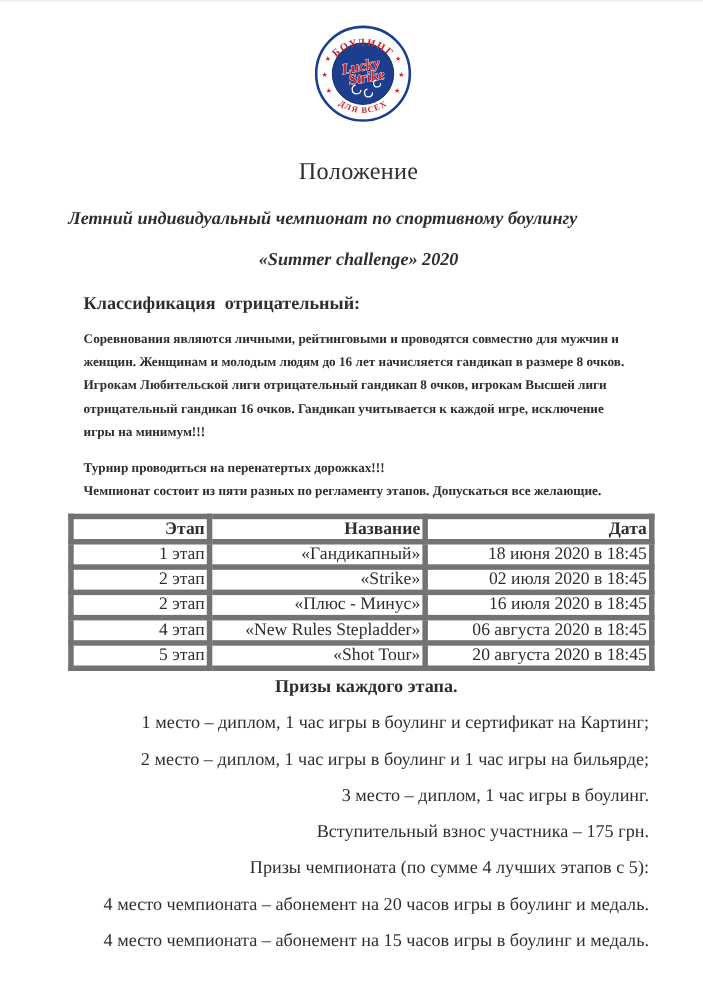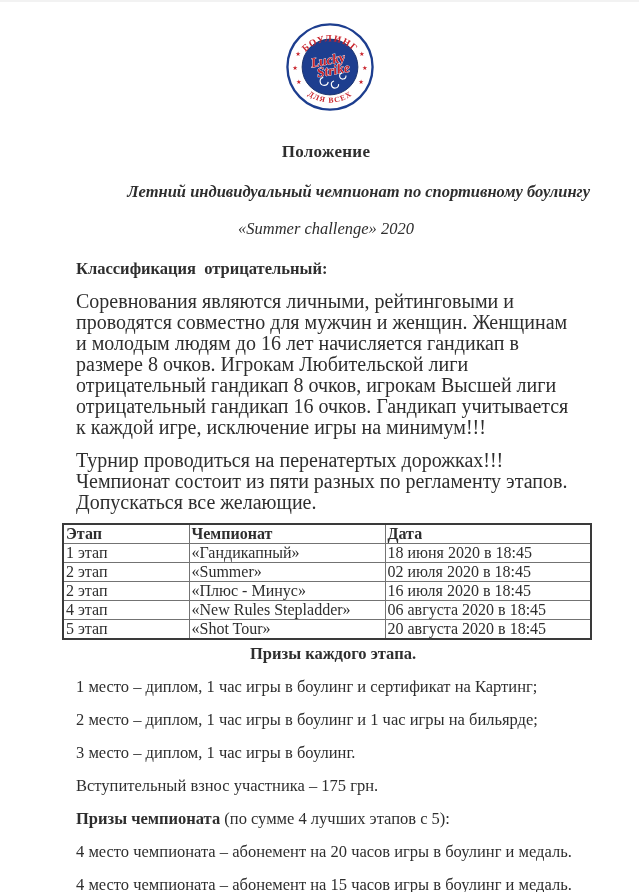--- a/index.html
+++ b/index.html
@@ -6,41 +6,41 @@
   body{
     width:639px;height:892px;overflow:hidden;
     background:#ffffff;color:#2e2e2e;
     font-family:"Liberation Serif","DejaVu Serif",serif;
     border-top:2px solid #f2f2f2;
     box-sizing:border-box;
   }
   .page{padding:0 49px 0 62px;}
   .logo-wrap{text-align:center;padding-top:20px;}
   .logo-wrap svg{margin-left:8px;}
-  .doc-title{text-align:center;font-size:17px;font-weight:700;margin:26px 0 0 0;letter-spacing:.3px;}
-  .doc-subtitle{text-align:right;font-size:16.5px;font-weight:bold;font-style:italic;margin:20px 0 0 0;}
-  .doc-edition{text-align:center;font-size:16.5px;font-weight:normal;font-style:italic;margin:17px 0 0 0;}
+  .doc-title{text-align:center;font-size:22px;font-weight:400;margin:26px 0 0 0;letter-spacing:.3px;}
+  .doc-subtitle{text-align:left;font-size:16.5px;font-weight:bold;font-style:italic;margin:20px 0 0 0;}
+  .doc-edition{text-align:center;font-size:16.5px;font-weight:bold;font-style:italic;margin:17px 0 0 0;}
   .section-heading{font-weight:bold;font-size:16.5px;line-height:21px;margin:19px 0 0 14px;white-space:pre-wrap;}
-  .body-text{font-size:20px;line-height:21px;margin:12px 20px 0 14px;}
+  .body-text{font-size:12px;line-height:21px;margin:12px 20px 0 14px;font-weight:bold;}
   .stages-table{
     border-collapse:collapse;width:528px;margin-top:10px;
     font-size:16px;table-layout:fixed;
     border:2px solid #3a3a3a;
   }
   .stages-table th,.stages-table td{
-    border:1px solid #737373;text-align:left;vertical-align:middle;
+    border:5px solid #737373;text-align:right;vertical-align:middle;
     padding:0 2px;line-height:18px;height:18px;overflow:hidden;white-space:nowrap;
   }
   .stages-table th{font-weight:bold;}
   .col-stage{width:126px;}
   .col-name{width:196px;}
   .col-date{width:206px;}
   .tight-heading{font-weight:bold;font-size:16.5px;line-height:21px;margin:3px 0 0 14px;text-align:center;}
-  .prize-line{font-size:16.5px;line-height:21px;margin:12px 0 12px 14px;}
-  .bold-inline{font-weight:bold;}
+  .prize-line{font-size:16.5px;line-height:21px;margin:12px 0 12px 14px;text-align:right;}
+  .bold-inline{font-weight:normal;}
 </style>
 </head>
 <body>
 
 <div class="page">
 
   <div class="logo-wrap">
     <svg width="90" height="90" viewBox="0 0 100 100">
       <defs>
         <path id="arcTop" d="M 13.5 52.5 A 37 37 0 0 1 86.5 52.5"></path>
@@ -87,33 +87,33 @@
 
   <table class="stages-table">
     <colgroup>
         <col class="col-stage">
         <col class="col-name">
         <col class="col-date">
       </colgroup>
     <thead>
       <tr>
         <th>Этап</th>
-        <th>Чемпионат</th>
+        <th>Название</th>
         <th>Дата</th>
       </tr>
     </thead>
     <tbody>
       <tr>
         <td>1 этап</td>
         <td>«Гандикапный»</td>
         <td>18 июня 2020 в 18:45</td>
       </tr>
       <tr>
         <td>2 этап</td>
-        <td>«Summer»</td>
+        <td>«Strike»</td>
         <td>02 июля 2020 в 18:45</td>
       </tr>
       <tr>
         <td>2 этап</td>
         <td>«Плюс - Минус»</td>
         <td>16 июля 2020 в 18:45</td>
       </tr>
       <tr>
         <td>4 этап</td>
         <td>«New Rules Stepladder»</td>

